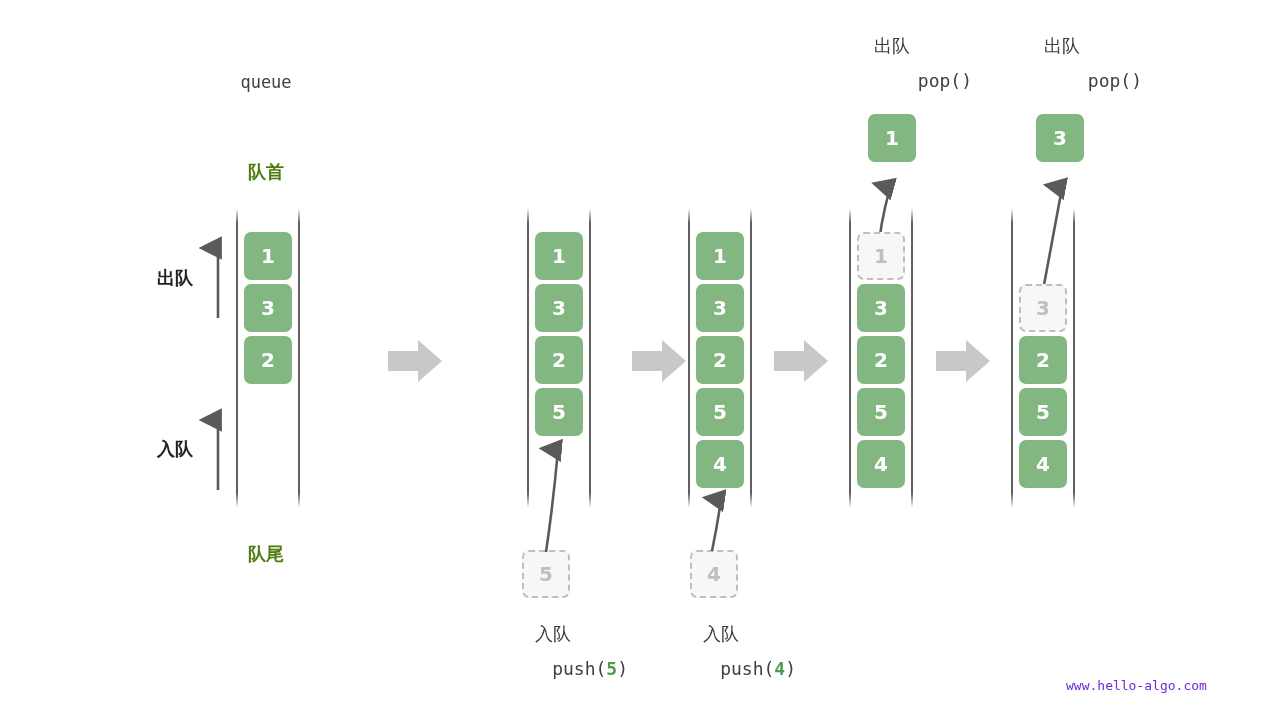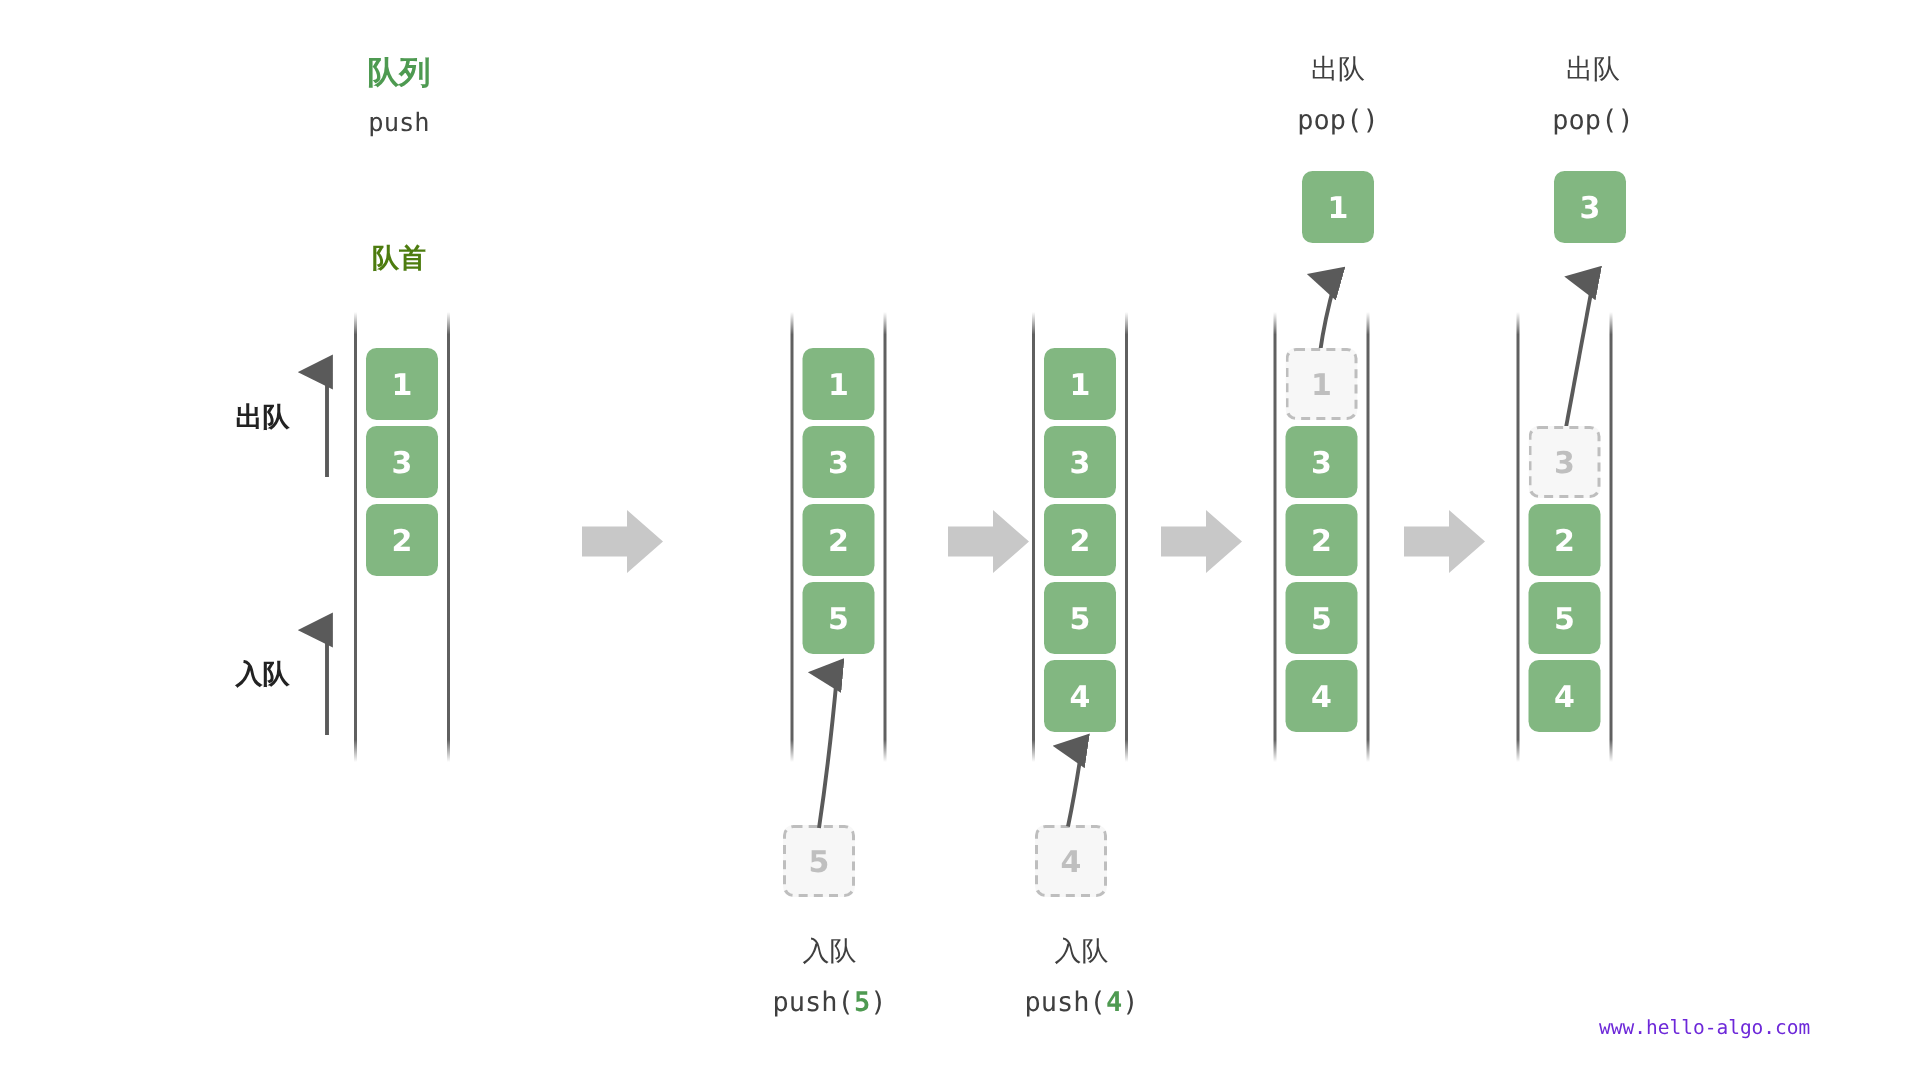--- a/index.html
+++ b/index.html
@@ -45,21 +45,21 @@
   .op-cn {
     font-size: 18px;
     color: #3F3F3F;
     text-align: center;
     white-space: nowrap;
   }
   .op-code {
     font-family: "DejaVu Sans Mono", monospace;
     font-size: 18px;
     color: #3F3F3F;
-    text-align: center;
+    text-align: right;
     white-space: nowrap;
   }
   .op-code .arg { color: #4E9A51; font-weight: bold; }
 
   .watermark {
     font-family: "DejaVu Sans Mono", monospace;
     font-size: 13px;
     color: #6d28d9;
     white-space: nowrap;
   }
@@ -92,23 +92,23 @@
        rgba(68,68,68,0.85) 95%, rgba(68,68,68,0) 100%);
   }
 
   svg { overflow: visible; }
 </style>
 </head>
 <body>
 
 <div id="stage">
 
-  <div class="abs title-cn" style="left:186px; top:34px; width:160px;">队列</div>
-  <div class="abs title-en" style="left:186px; top:72px; width:160px;">push</div>
+  <div class="abs title-en" style="left:186px; top:72px; width:160px;">queue</div>
   <div class="abs edge-label" style="left:186px; top:160px; width:160px;">队首</div>
+  <div class="abs edge-label" style="left:186px; top:542px; width:160px;">队尾</div>
 
   <div class="abs side-label" style="left:140px; top:266px; width:70px;">出队</div>
   <svg class="abs" style="left:206px; top:236px;" width="24" height="84">
     <defs>
       <marker id="upArrowHead" markerWidth="9" markerHeight="9" refX="4.5" refY="7.5" orient="auto">
         <path d="M4.5 0 L9 9 L0 9 Z" fill="#5A5A5A"></path>
       </marker>
     </defs>
     <line x1="12" y1="82" x2="12" y2="12" stroke="#5A5A5A" stroke-width="2.6" marker-end="url(#upArrowHead)"></line>
   </svg>

